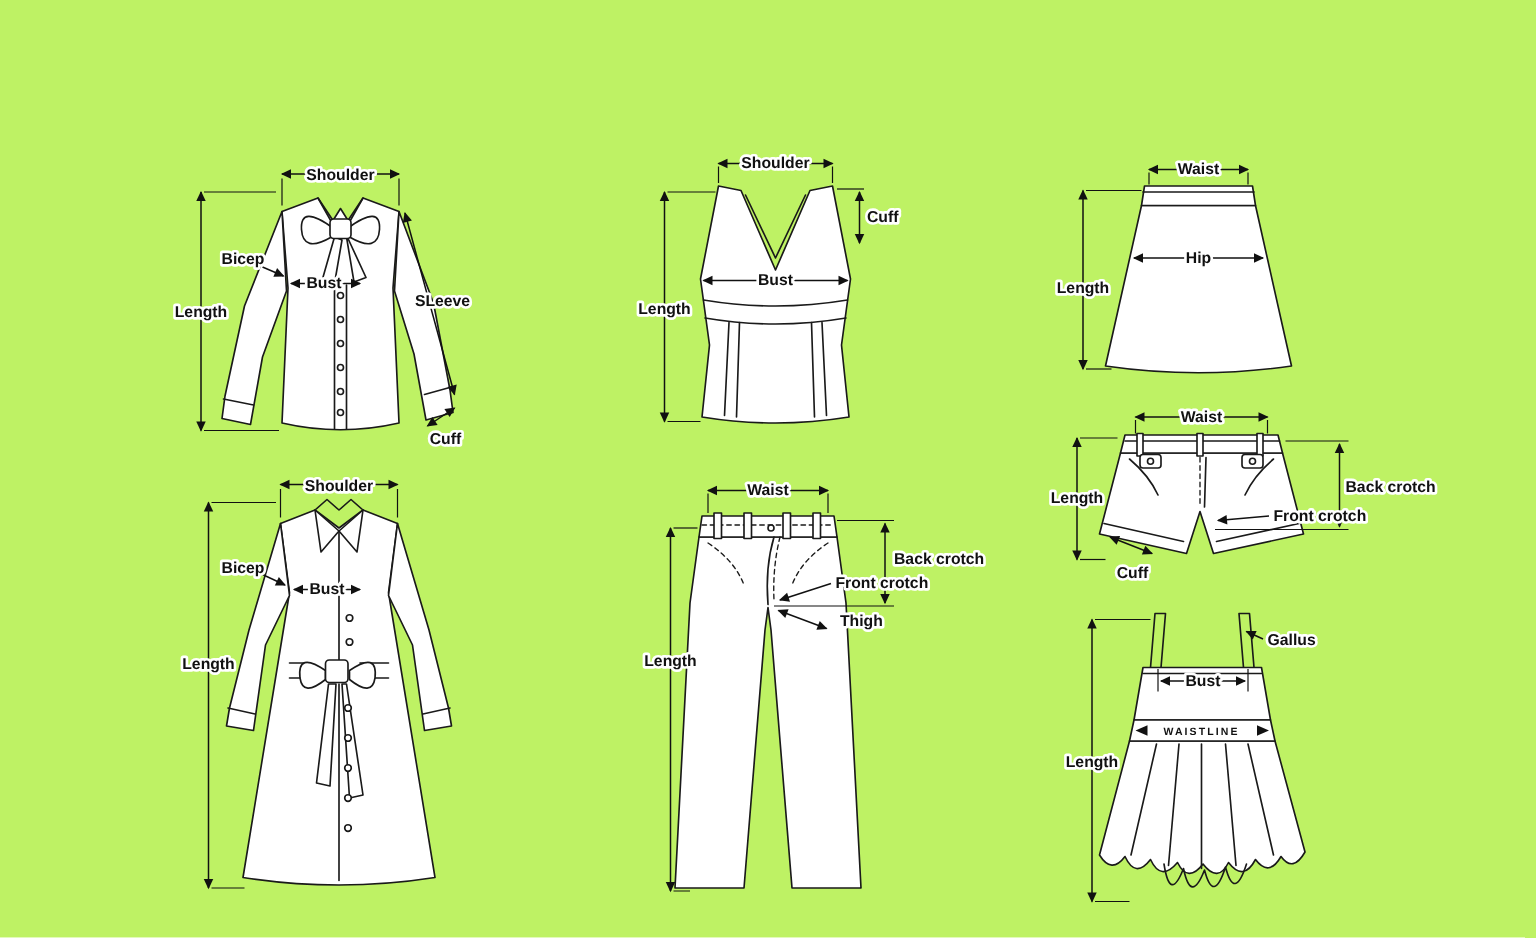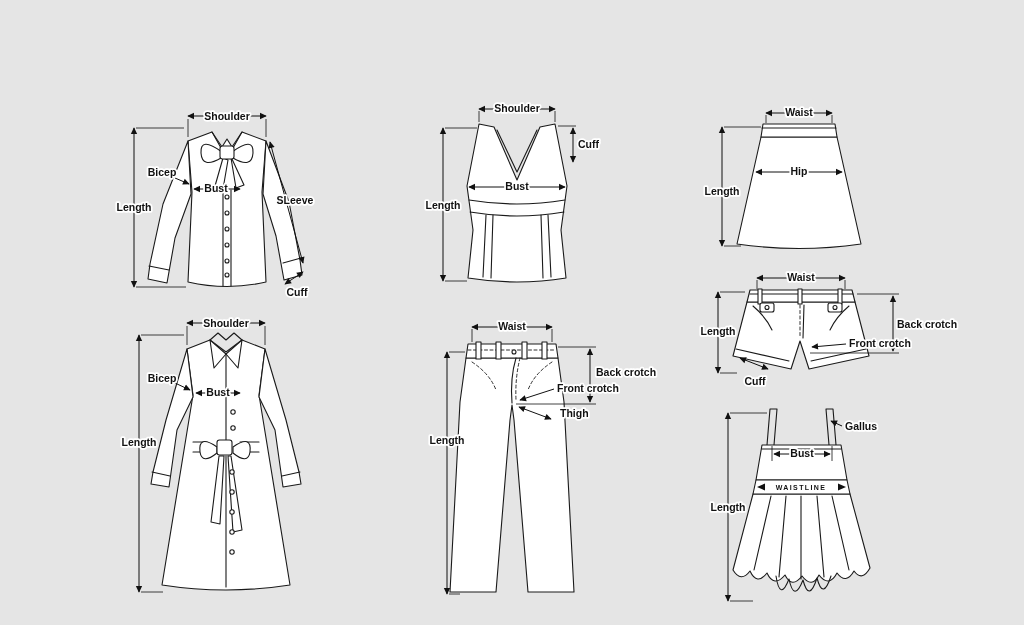--- a/index.html
+++ b/index.html
@@ -1,16 +1,16 @@
 <!DOCTYPE html>
 <html><head>
 <meta charset="utf-8">
 <style>
   html,body{margin:0;padding:0;background:#fff;}
-  .canvas{position:relative;width:1024px;height:625px;background:#e5e5e5;overflow:hidden;}
+  .canvas{position:relative;width:1024px;height:625px;background:#bef264;overflow:hidden;}
   svg{display:block;}
   .g{stroke:#1a1a1a;stroke-width:1.1;fill:none;stroke-linejoin:round;stroke-linecap:round;}
   .gf{stroke:#1a1a1a;stroke-width:1.1;fill:#ffffff;stroke-linejoin:round;}
   .dim{stroke:#111;stroke-width:1;fill:none;}
   .ext{stroke:#111;stroke-width:0.8;fill:none;}
   .dash{stroke-dasharray:3 2.5;stroke-width:0.9;}
   text.lbl{font-family:"Liberation Sans",sans-serif;font-size:10.5px;font-weight:700;fill:#111;
            text-anchor:middle;paint-order:stroke;stroke:#fff;stroke-width:3.5px;stroke-linejoin:round;}
   text.lbl.start{text-anchor:start;}
   text.lbl.small{font-size:7px;letter-spacing:1.4px;}

